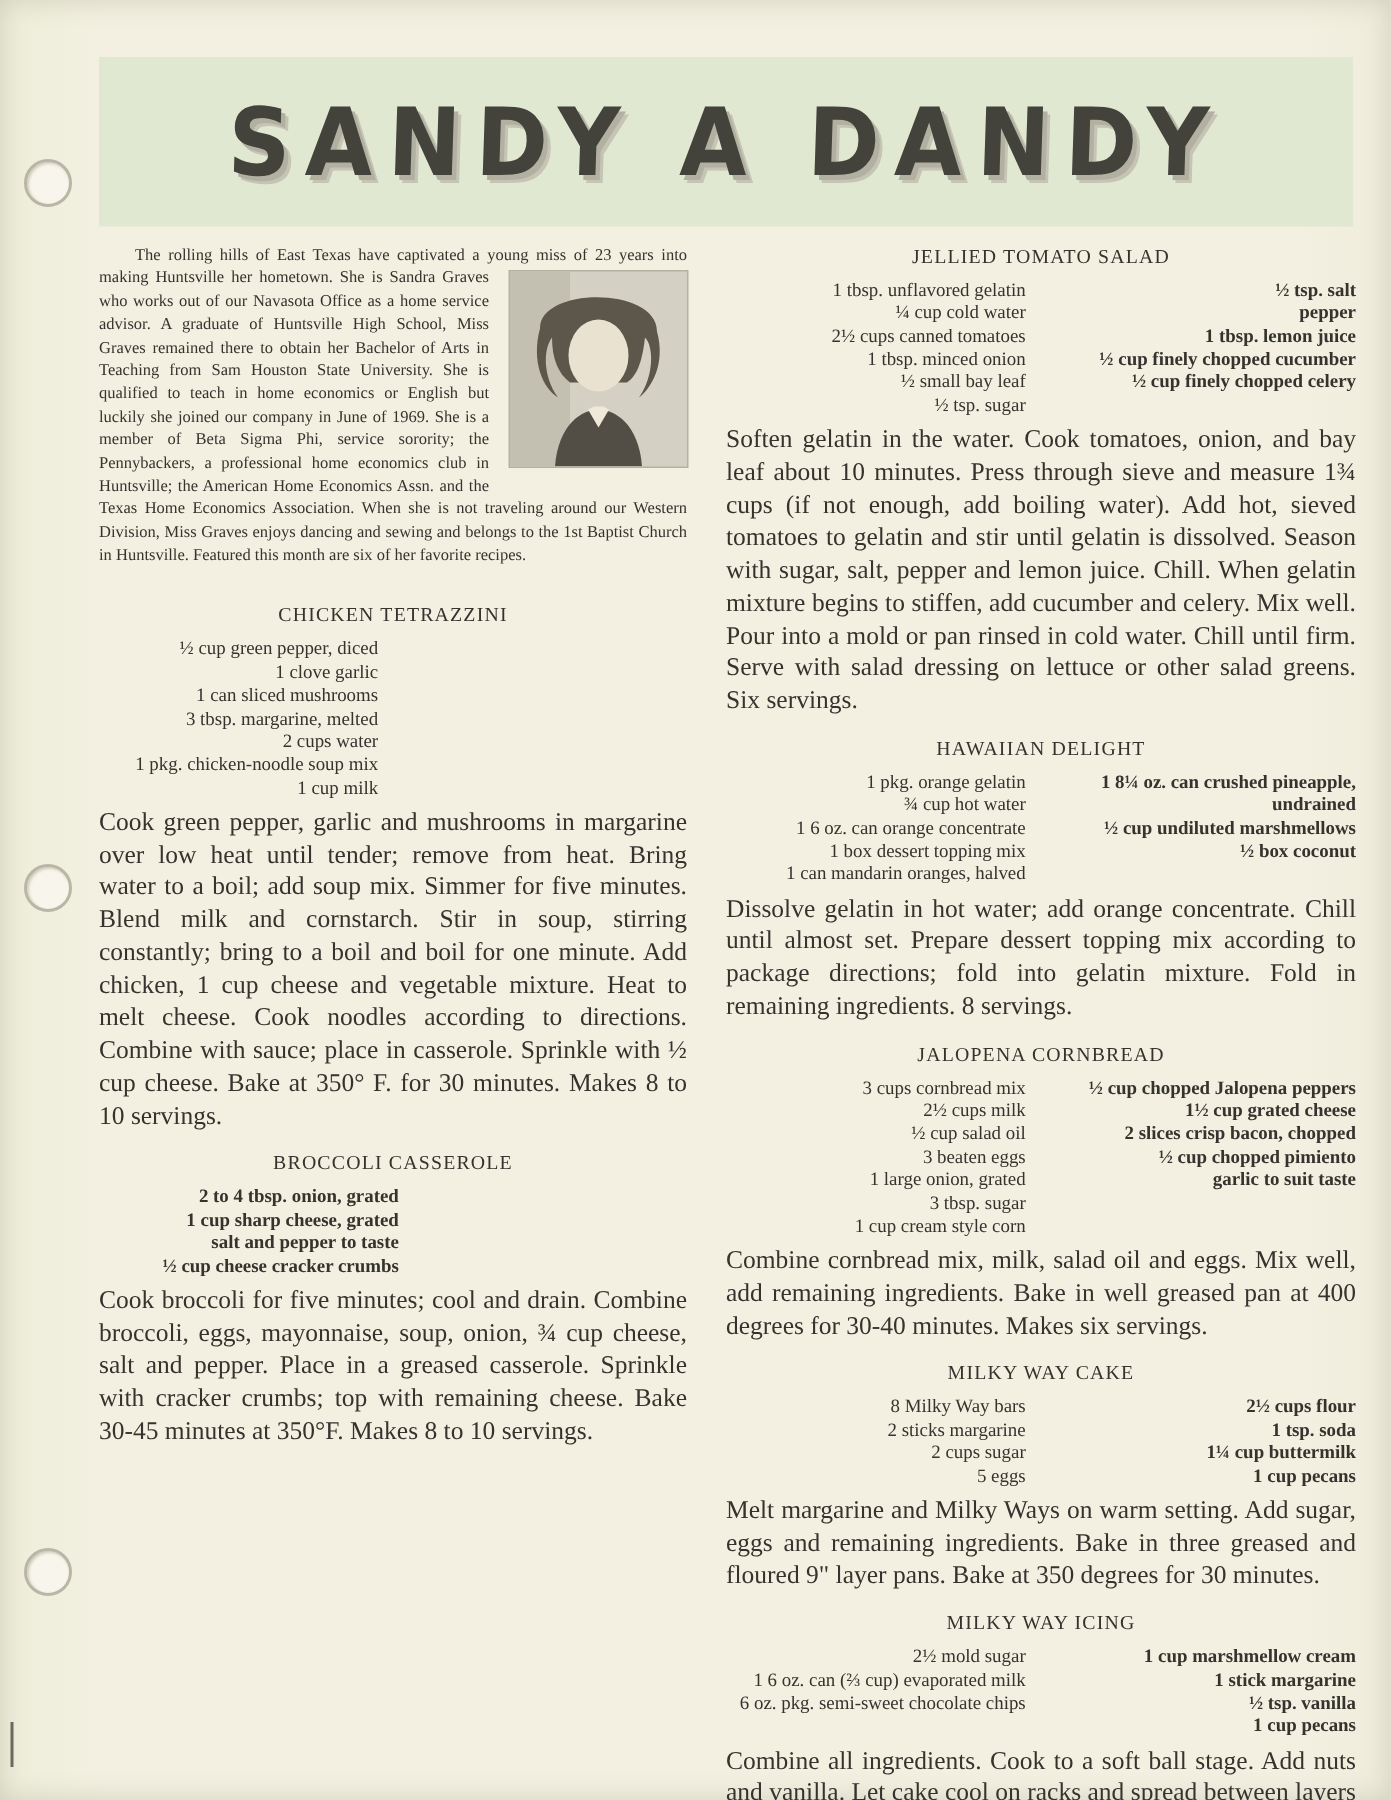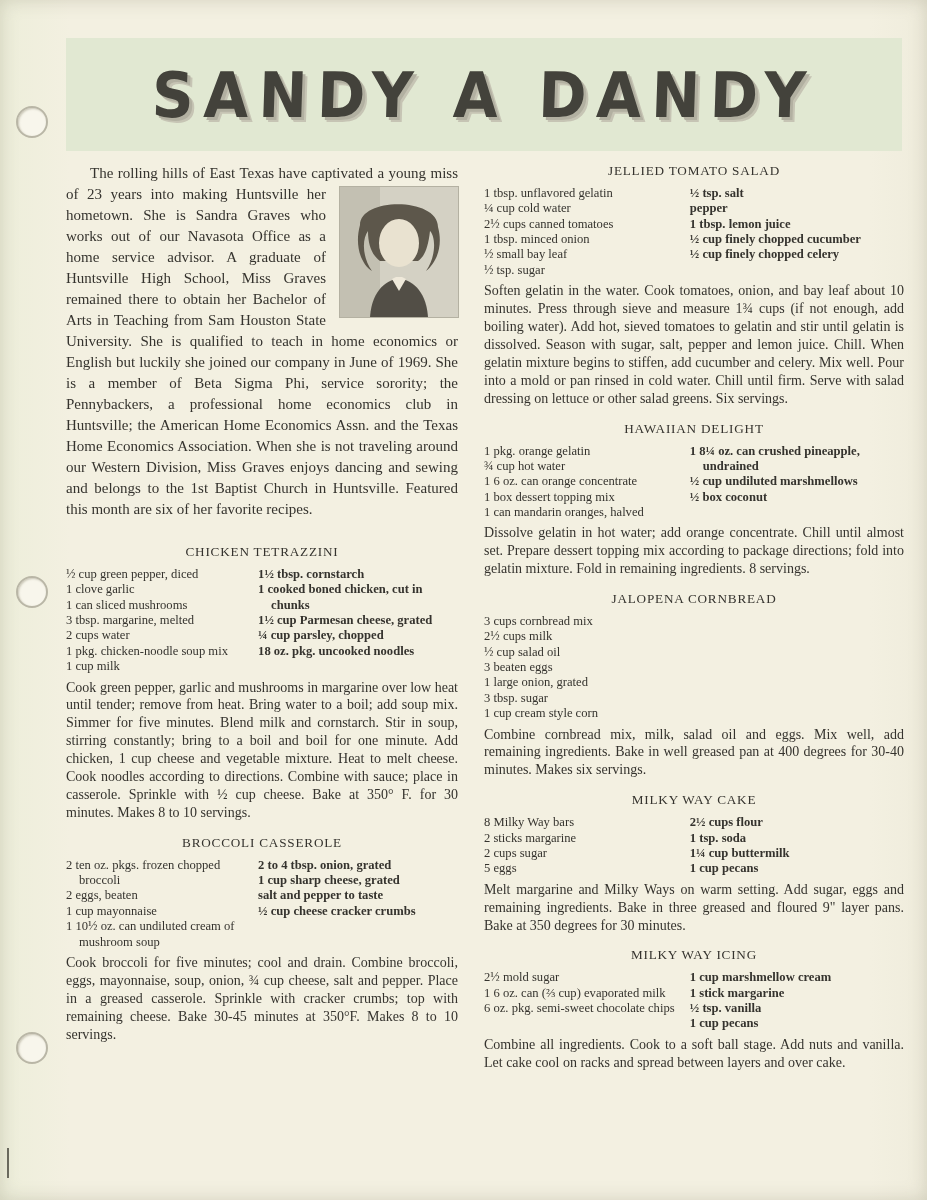--- a/index.html
+++ b/index.html
@@ -71,21 +71,21 @@
     width: 838px;
     display: flex;
     gap: 26px;
   }
   .col-left  { flex: 0 0 392px; width: 392px; }
   .col-right { flex: 1 1 auto; min-width: 0; }
 
   
   .intro {
     margin: 0 0 24px 0;
-    font-size: 15px;
+    font-size: 11px;
     line-height: 1.40;
     text-align: justify;
     text-indent: 24px;
   }
   .photo {
     float: right;
     width: 118px;
     height: 130px;
     margin: 3px 0 6px 14px;
     background: #cfccc0;
@@ -107,30 +107,31 @@
   }
   .ingredients {
     display: flex;
     font-size: 12.6px;
     line-height: 1.22;
   }
   .ing-col {
     list-style: none;
     margin: 0;
     padding: 0;
+    text-align: right;
   }
   .ing-col.left  { width: 49%; padding-right: 6px; box-sizing: border-box; }
   .ing-col.right { width: 51%; font-weight: bold; }
   .ing-col li {
     padding-left: 13px;
     text-indent: -13px;
   }
   .instructions {
     margin: 4px 0 0 0;
-    font-size: 14px;
+    font-size: 17px;
     line-height: 1.28;
     text-align: justify;
   }
 </style>
 </head>
 <body>
 
 <div class="page">
 
   <div class="hole hole-1"></div>
@@ -163,39 +164,26 @@
             <div class="ingredients">
               <ul class="ing-col left">
                 <li class="ing">½ cup green pepper, diced</li>
                 <li class="ing">1 clove garlic</li>
                 <li class="ing">1 can sliced mushrooms</li>
                 <li class="ing">3 tbsp. margarine, melted</li>
                 <li class="ing">2 cups water</li>
                 <li class="ing">1 pkg. chicken-noodle soup mix</li>
                 <li class="ing">1 cup milk</li>
               </ul>
-              <ul class="ing-col right">
-                <li class="ing">1½ tbsp. cornstarch</li>
-                <li class="ing">1 cooked boned chicken, cut in chunks</li>
-                <li class="ing">1½ cup Parmesan cheese, grated</li>
-                <li class="ing">¼ cup parsley, chopped</li>
-                <li class="ing">18 oz. pkg. uncooked noodles</li>
-              </ul>
             </div>
             <p class="instructions">Cook green pepper, garlic and mushrooms in margarine over low heat until tender; remove from heat. Bring water to a boil; add soup mix. Simmer for five minutes. Blend milk and cornstarch. Stir in soup, stirring constantly; bring to a boil and boil for one minute. Add chicken, 1 cup cheese and vegetable mixture. Heat to melt cheese. Cook noodles according to directions. Combine with sauce; place in casserole. Sprinkle with ½ cup cheese. Bake at 350° F. for 30 minutes. Makes 8 to 10 servings.</p>
           </section>
           <section class="recipe">
             <h2 class="recipe-title">BROCCOLI CASSEROLE</h2>
             <div class="ingredients">
-              <ul class="ing-col left">
-                <li class="ing">2 ten oz. pkgs. frozen chopped broccoli</li>
-                <li class="ing">2 eggs, beaten</li>
-                <li class="ing">1 cup mayonnaise</li>
-                <li class="ing">1 10½ oz. can undiluted cream of mushroom soup</li>
-              </ul>
               <ul class="ing-col right">
                 <li class="ing">2 to 4 tbsp. onion, grated</li>
                 <li class="ing">1 cup sharp cheese, grated</li>
                 <li class="ing">salt and pepper to taste</li>
                 <li class="ing">½ cup cheese cracker crumbs</li>
               </ul>
             </div>
             <p class="instructions">Cook broccoli for five minutes; cool and drain. Combine broccoli, eggs, mayonnaise, soup, onion, ¾ cup cheese, salt and pepper. Place in a greased casserole. Sprinkle with cracker crumbs; top with remaining cheese. Bake 30-45 minutes at 350°F. Makes 8 to 10 servings.</p>
           </section>
         </div>
@@ -247,20 +235,27 @@
             <div class="ingredients">
               <ul class="ing-col left">
                 <li class="ing">3 cups cornbread mix</li>
                 <li class="ing">2½ cups milk</li>
                 <li class="ing">½ cup salad oil</li>
                 <li class="ing">3 beaten eggs</li>
                 <li class="ing">1 large onion, grated</li>
                 <li class="ing">3 tbsp. sugar</li>
                 <li class="ing">1 cup cream style corn</li>
               </ul>
+              <ul class="ing-col right">
+                <li class="ing">½ cup chopped Jalopena peppers</li>
+                <li class="ing">1½ cup grated cheese</li>
+                <li class="ing">2 slices crisp bacon, chopped</li>
+                <li class="ing">½ cup chopped pimiento</li>
+                <li class="ing">garlic to suit taste</li>
+              </ul>
             </div>
             <p class="instructions">Combine cornbread mix, milk, salad oil and eggs. Mix well, add remaining ingredients. Bake in well greased pan at 400 degrees for 30-40 minutes. Makes six servings.</p>
           </section>
           <section class="recipe">
             <h2 class="recipe-title">MILKY WAY CAKE</h2>
             <div class="ingredients">
               <ul class="ing-col left">
                 <li class="ing">8 Milky Way bars</li>
                 <li class="ing">2 sticks margarine</li>
                 <li class="ing">2 cups sugar</li>

